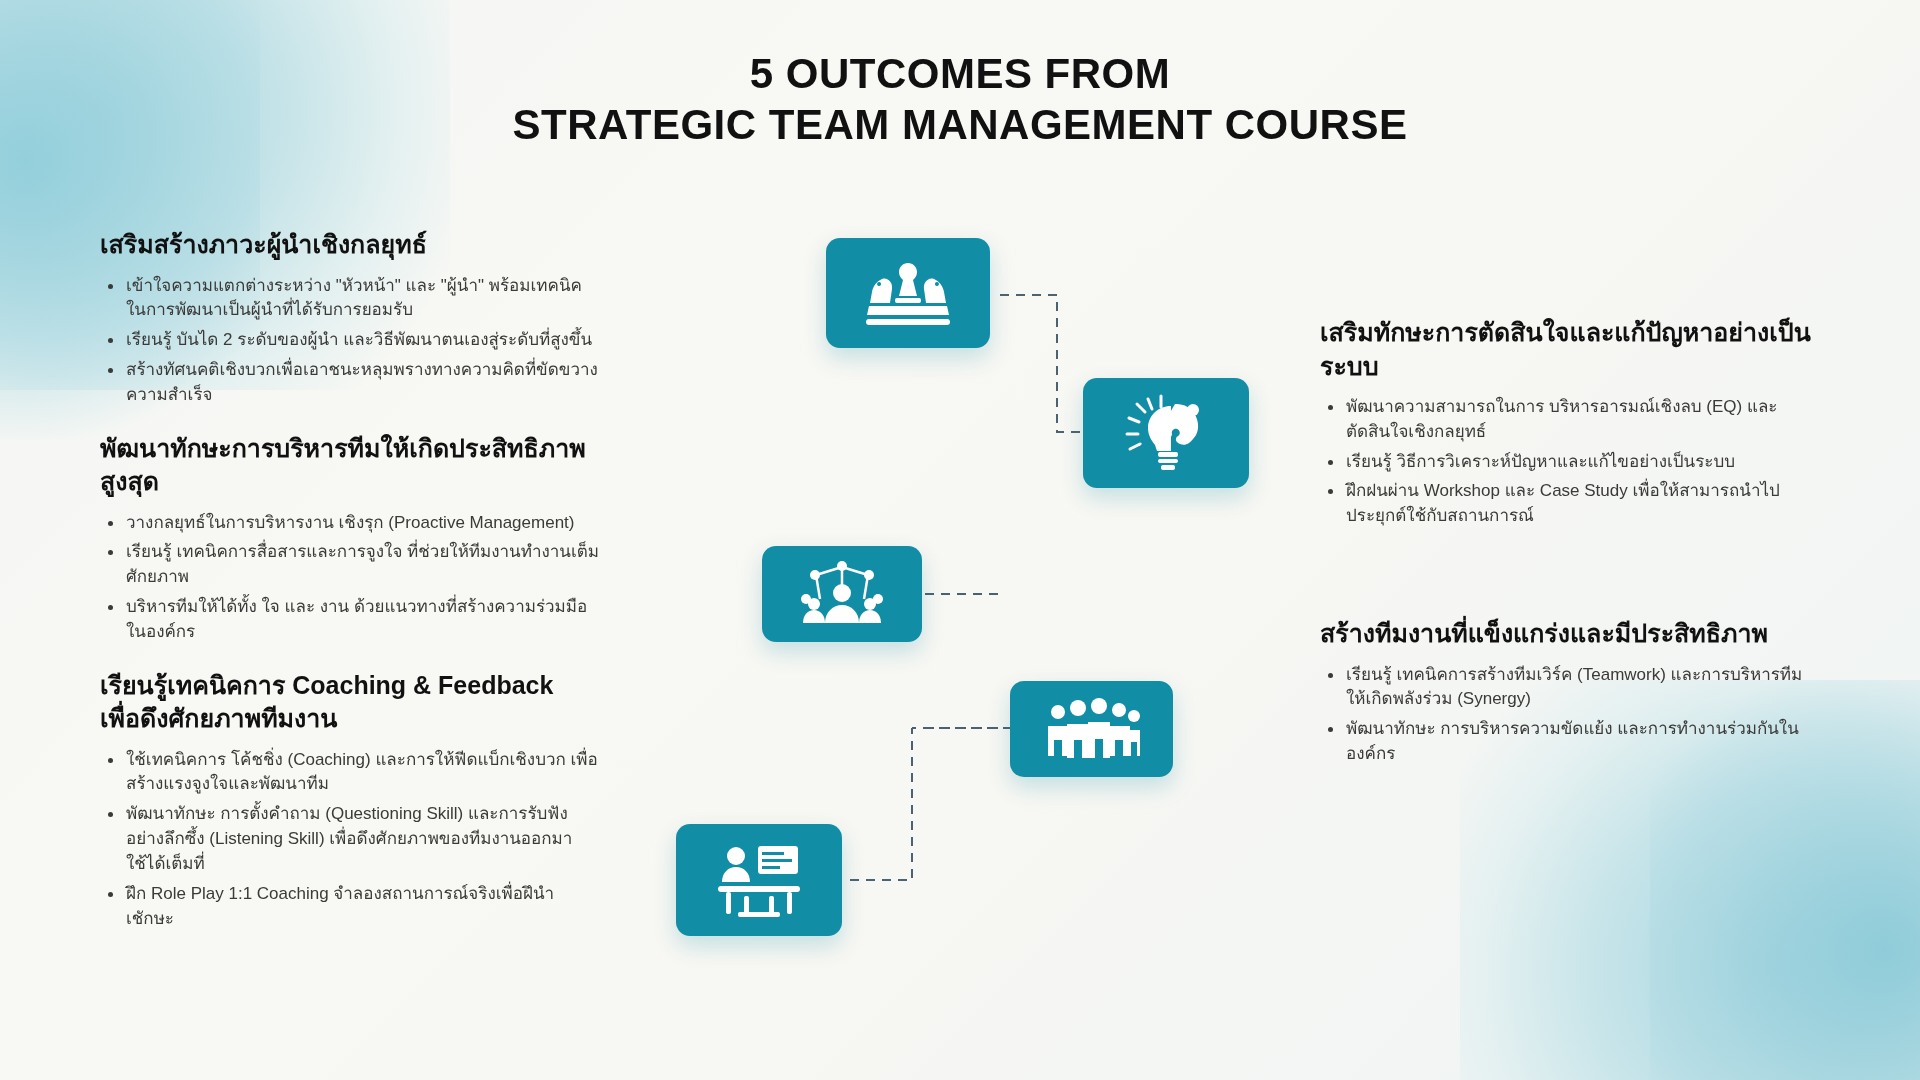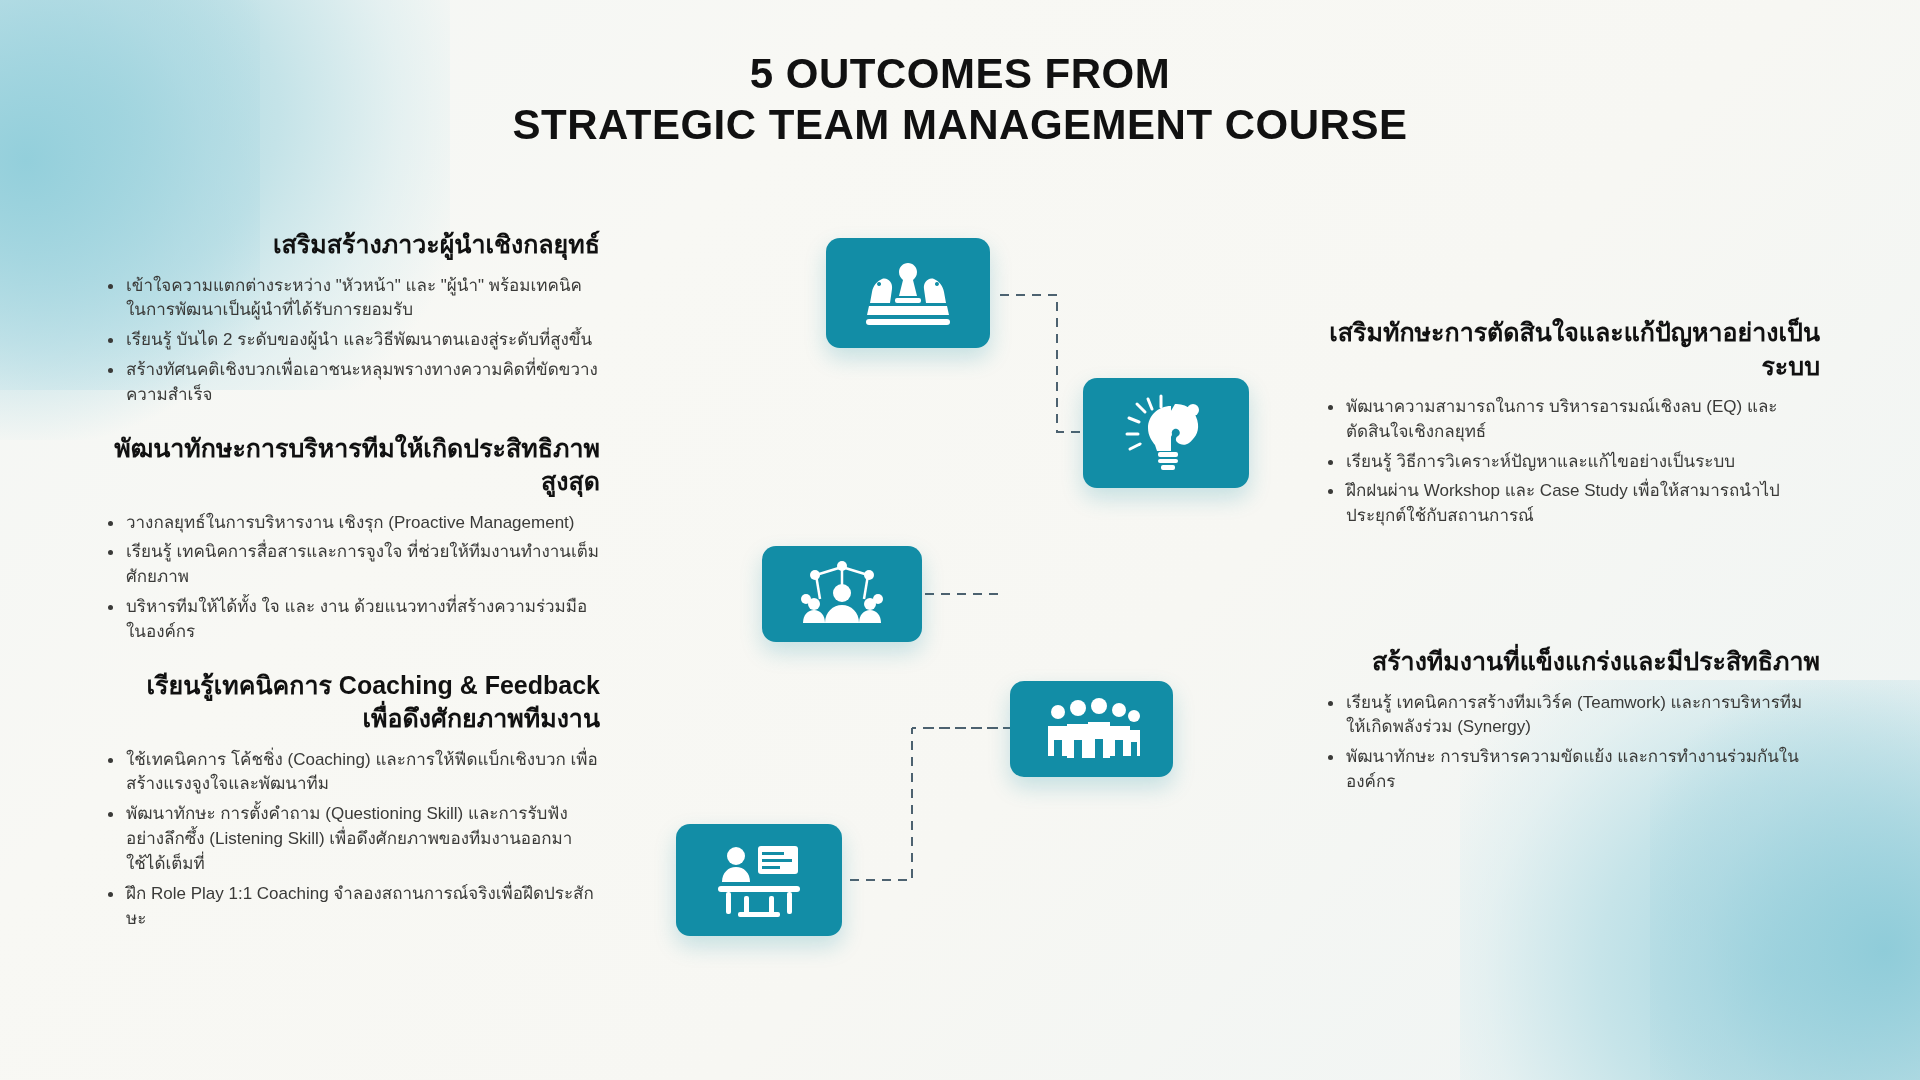--- a/index.html
+++ b/index.html
@@ -82,30 +82,29 @@
 
   
   .col {
     position: absolute;
     width: 500px;
   }
   .col-left  { left: 100px; top: 228px; }
   .col-right { left: 1320px; top: 316px; }
 
   .section { margin-bottom: 24px; }
-  .section-right { margin-bottom: 116px; }
+  .section-right { margin-bottom: 88px; }
 
   .sec-heading {
     font-family: "Liberation Sans", sans-serif;
     font-weight: 700;
     font-size: 25px;
     line-height: 1.34;
     color: #111111;
     margin-bottom: 12px;
-    text-align: right;
   }
 
   ul.bullets {
     list-style: none;
     padding-left: 0;
   }
   ul.bullets li {
     position: relative;
     padding-left: 26px;
     font-size: 17px;
@@ -314,21 +313,21 @@
         <li>เรียนรู้ เทคนิคการสื่อสารและการจูงใจ ที่ช่วยให้ทีมงานทำงานเต็มศักยภาพ</li>
         <li>บริหารทีมให้ได้ทั้ง ใจ และ งาน ด้วยแนวทางที่สร้างความร่วมมือในองค์กร</li>
       </ul>
     </div>
 
     <div class="section">
       <div class="sec-heading">เรียนรู้เทคนิคการ Coaching &amp; Feedback เพื่อดึงศักยภาพทีมงาน</div>
       <ul class="bullets">
         <li>ใช้เทคนิคการ โค้ชชิ่ง (Coaching) และการให้ฟีดแบ็กเชิงบวก เพื่อสร้างแรงจูงใจและพัฒนาทีม</li>
         <li> พัฒนาทักษะ การตั้งคำถาม (Questioning Skill) และการรับฟังอย่างลึกซึ้ง (Listening Skill) เพื่อดึงศักยภาพของทีมงานออกมาใช้ได้เต็มที่</li>
-        <li> ฝึก Role Play 1:1 Coaching จำลองสถานการณ์จริงเพื่อฝึดประสักษะ</li>
+        <li> ฝึก Role Play 1:1 Coaching จำลองสถานการณ์จริงเพื่อฝึนำเชักษะ</li>
       </ul>
     </div>
 
   </div>
 
   <div class="col col-right">
 
     <div class="section section-right">
       <div class="sec-heading">เสริมทักษะการตัดสินใจและแก้ปัญหาอย่างเป็นระบบ</div>
       <ul class="bullets">

